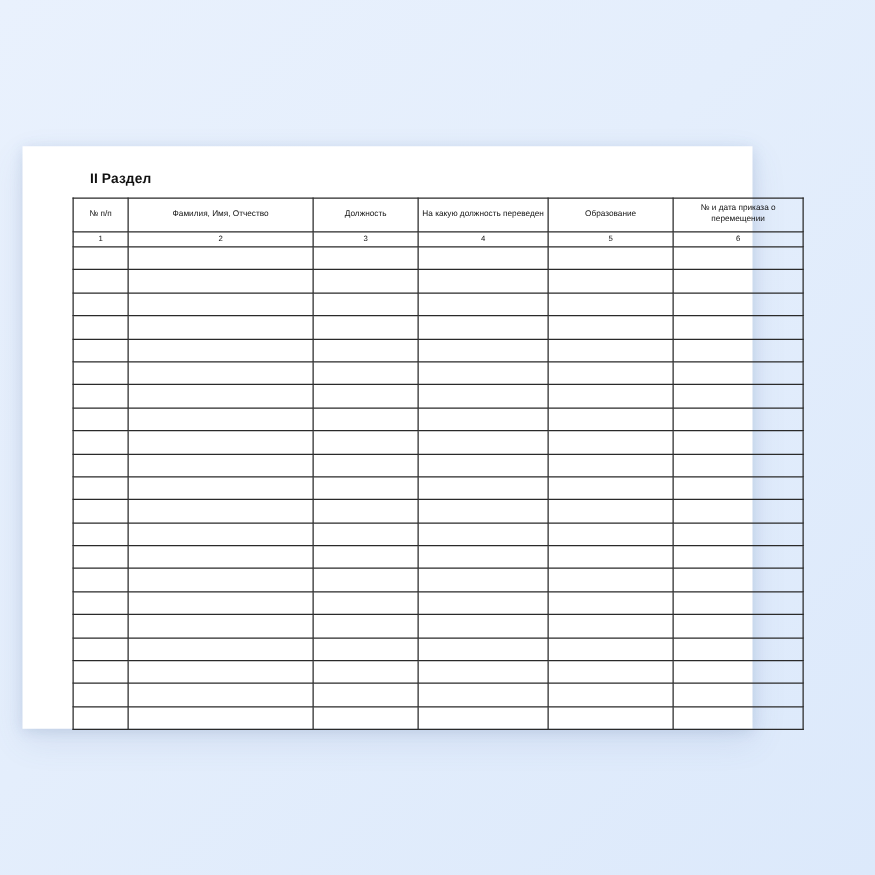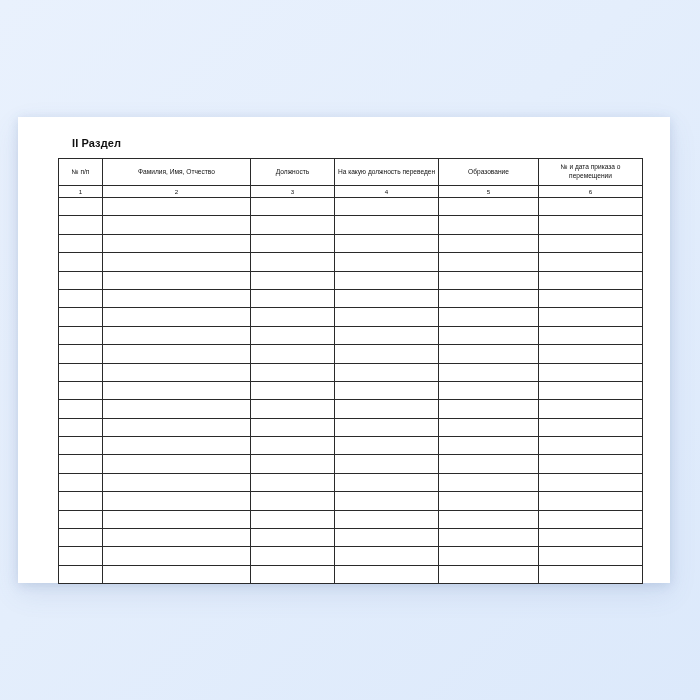--- a/index.html
+++ b/index.html
@@ -16,21 +16,21 @@
   .canvas {
     position: relative;
     width: 700px;
     height: 700px;
     background: linear-gradient(135deg, #e9f1fd 0%, #e4eefc 45%, #dce9fb 100%);
   }
   .page {
     position: absolute;
     left: 18px;
     top: 117px;
-    width: 652px;
+    width: 584px;
     height: 466px;
     background: #ffffff;
     box-shadow: 0 2px 10px rgba(80, 110, 160, 0.18),
                 0 10px 26px rgba(80, 110, 160, 0.12);
   }
   .page-inner {
     position: absolute;
     left: 40px;
     top: 20px;
     right: 40px;

